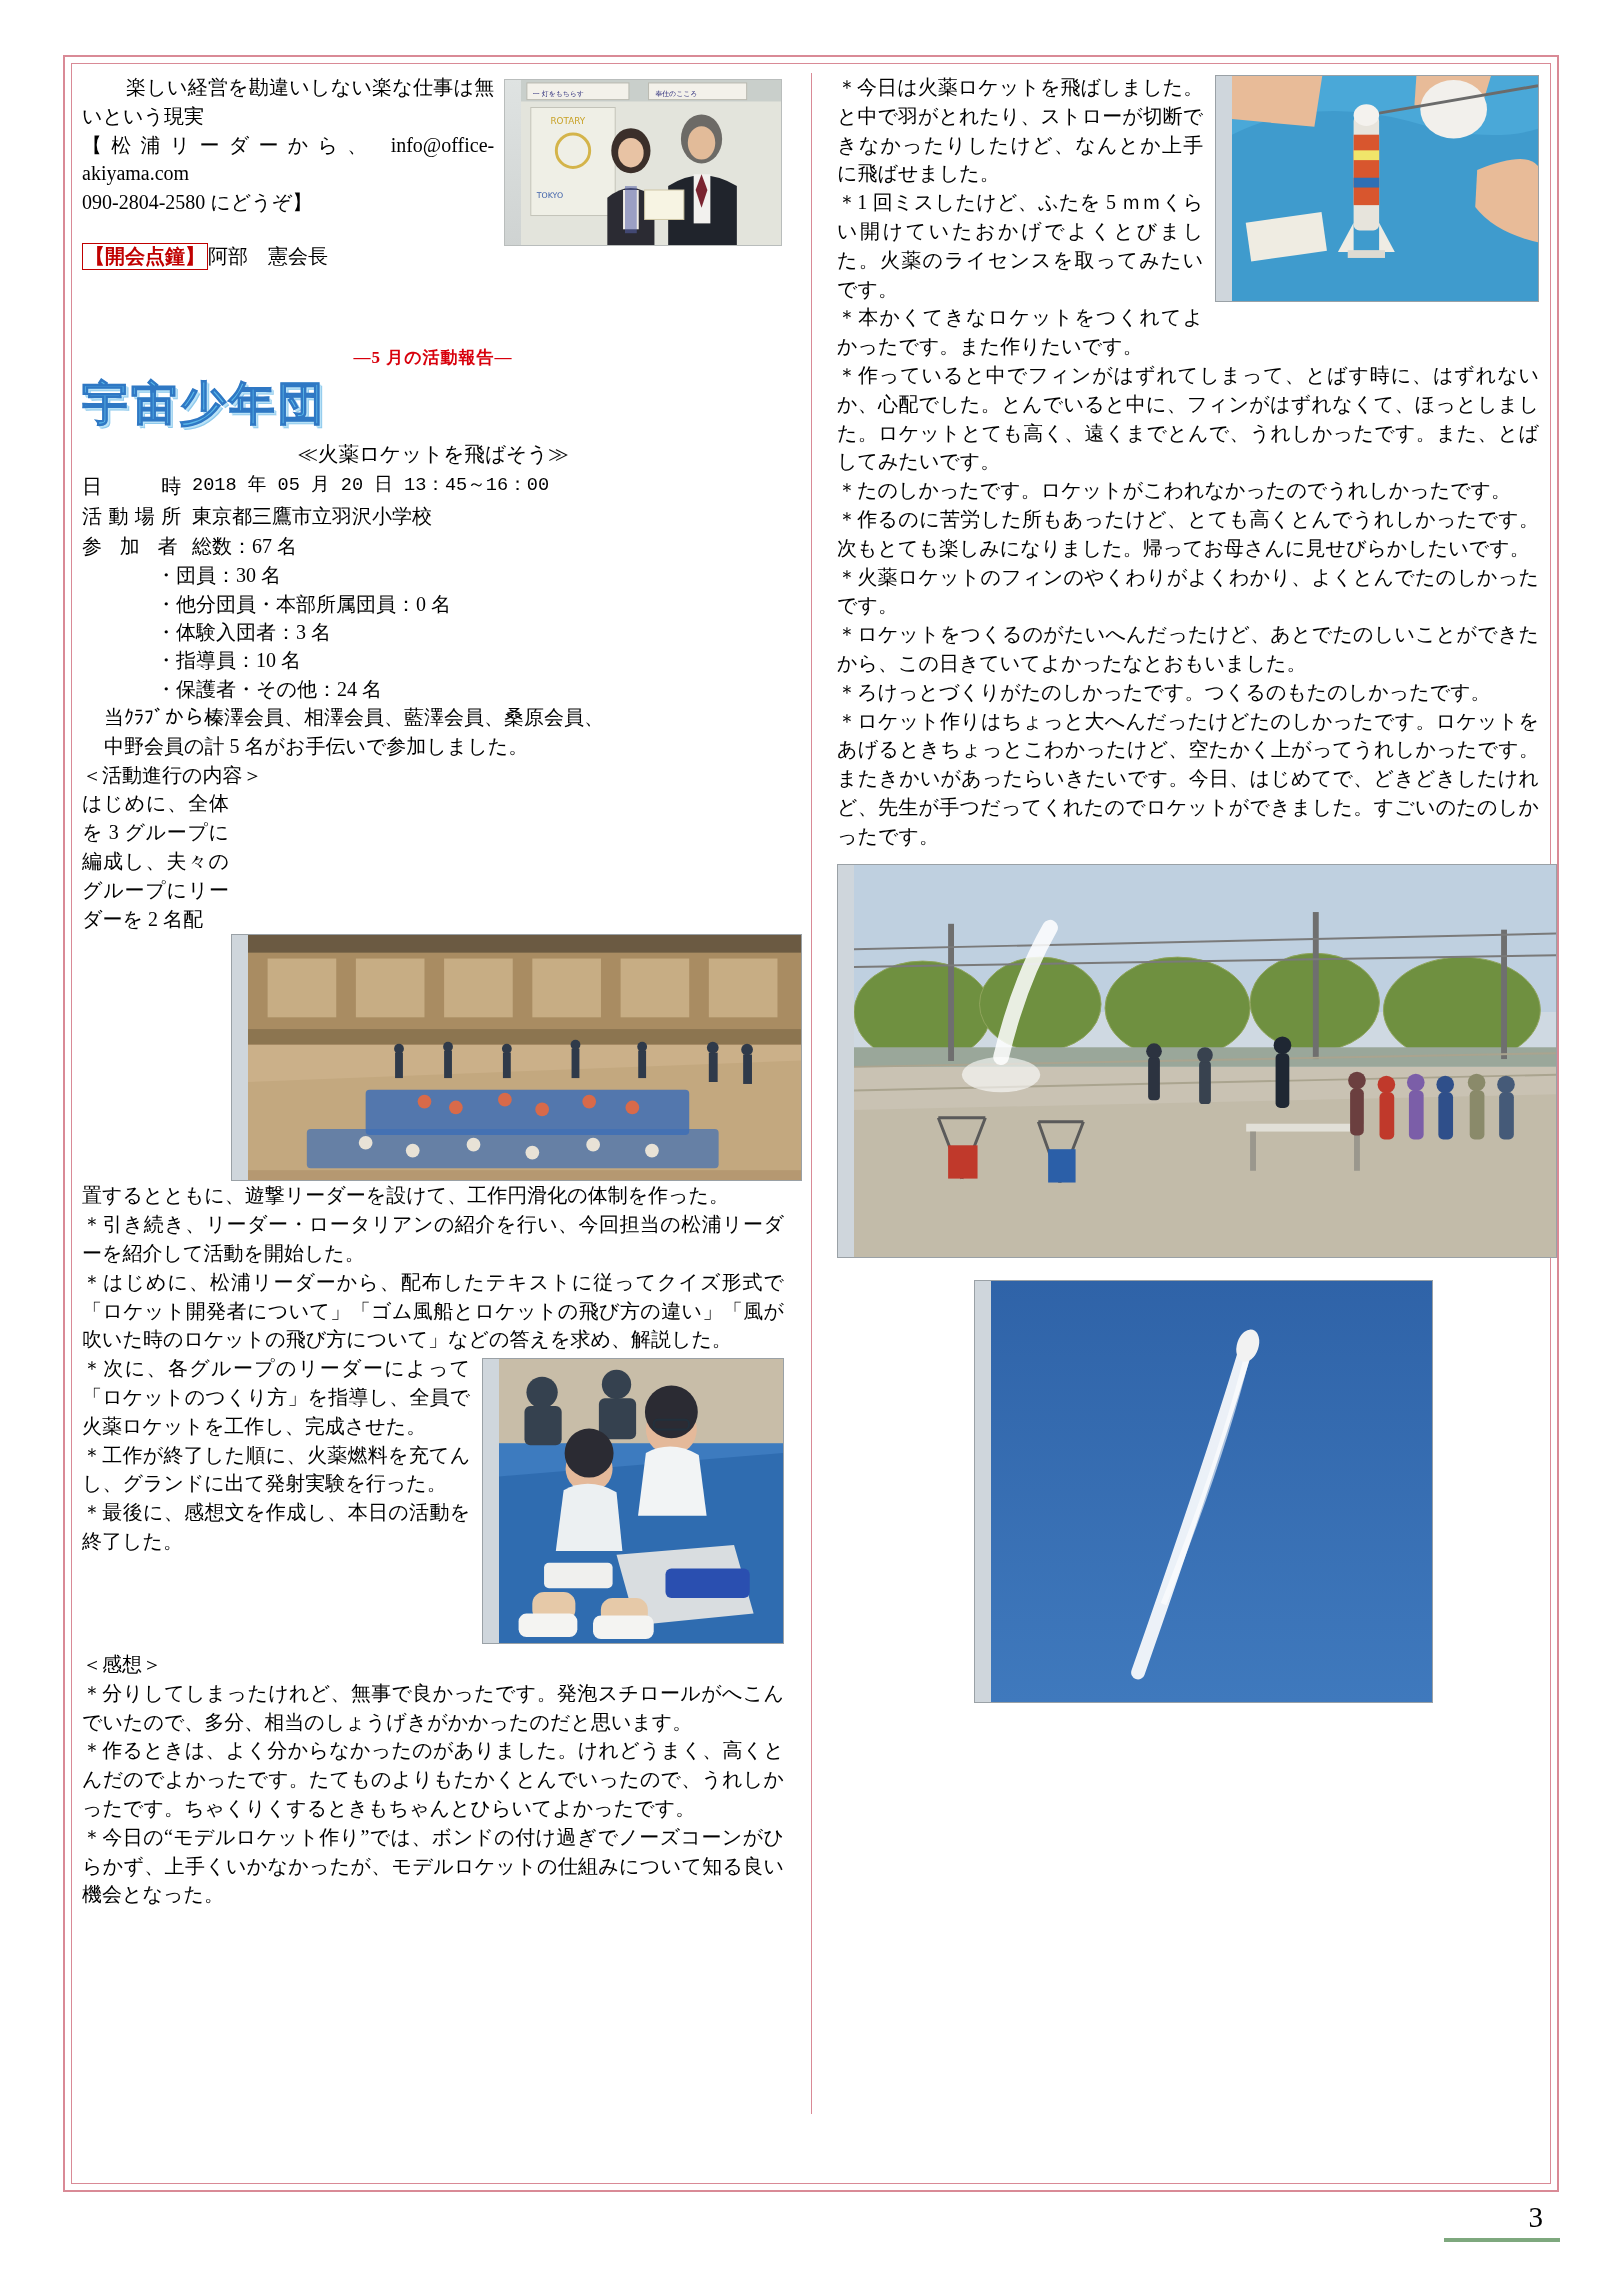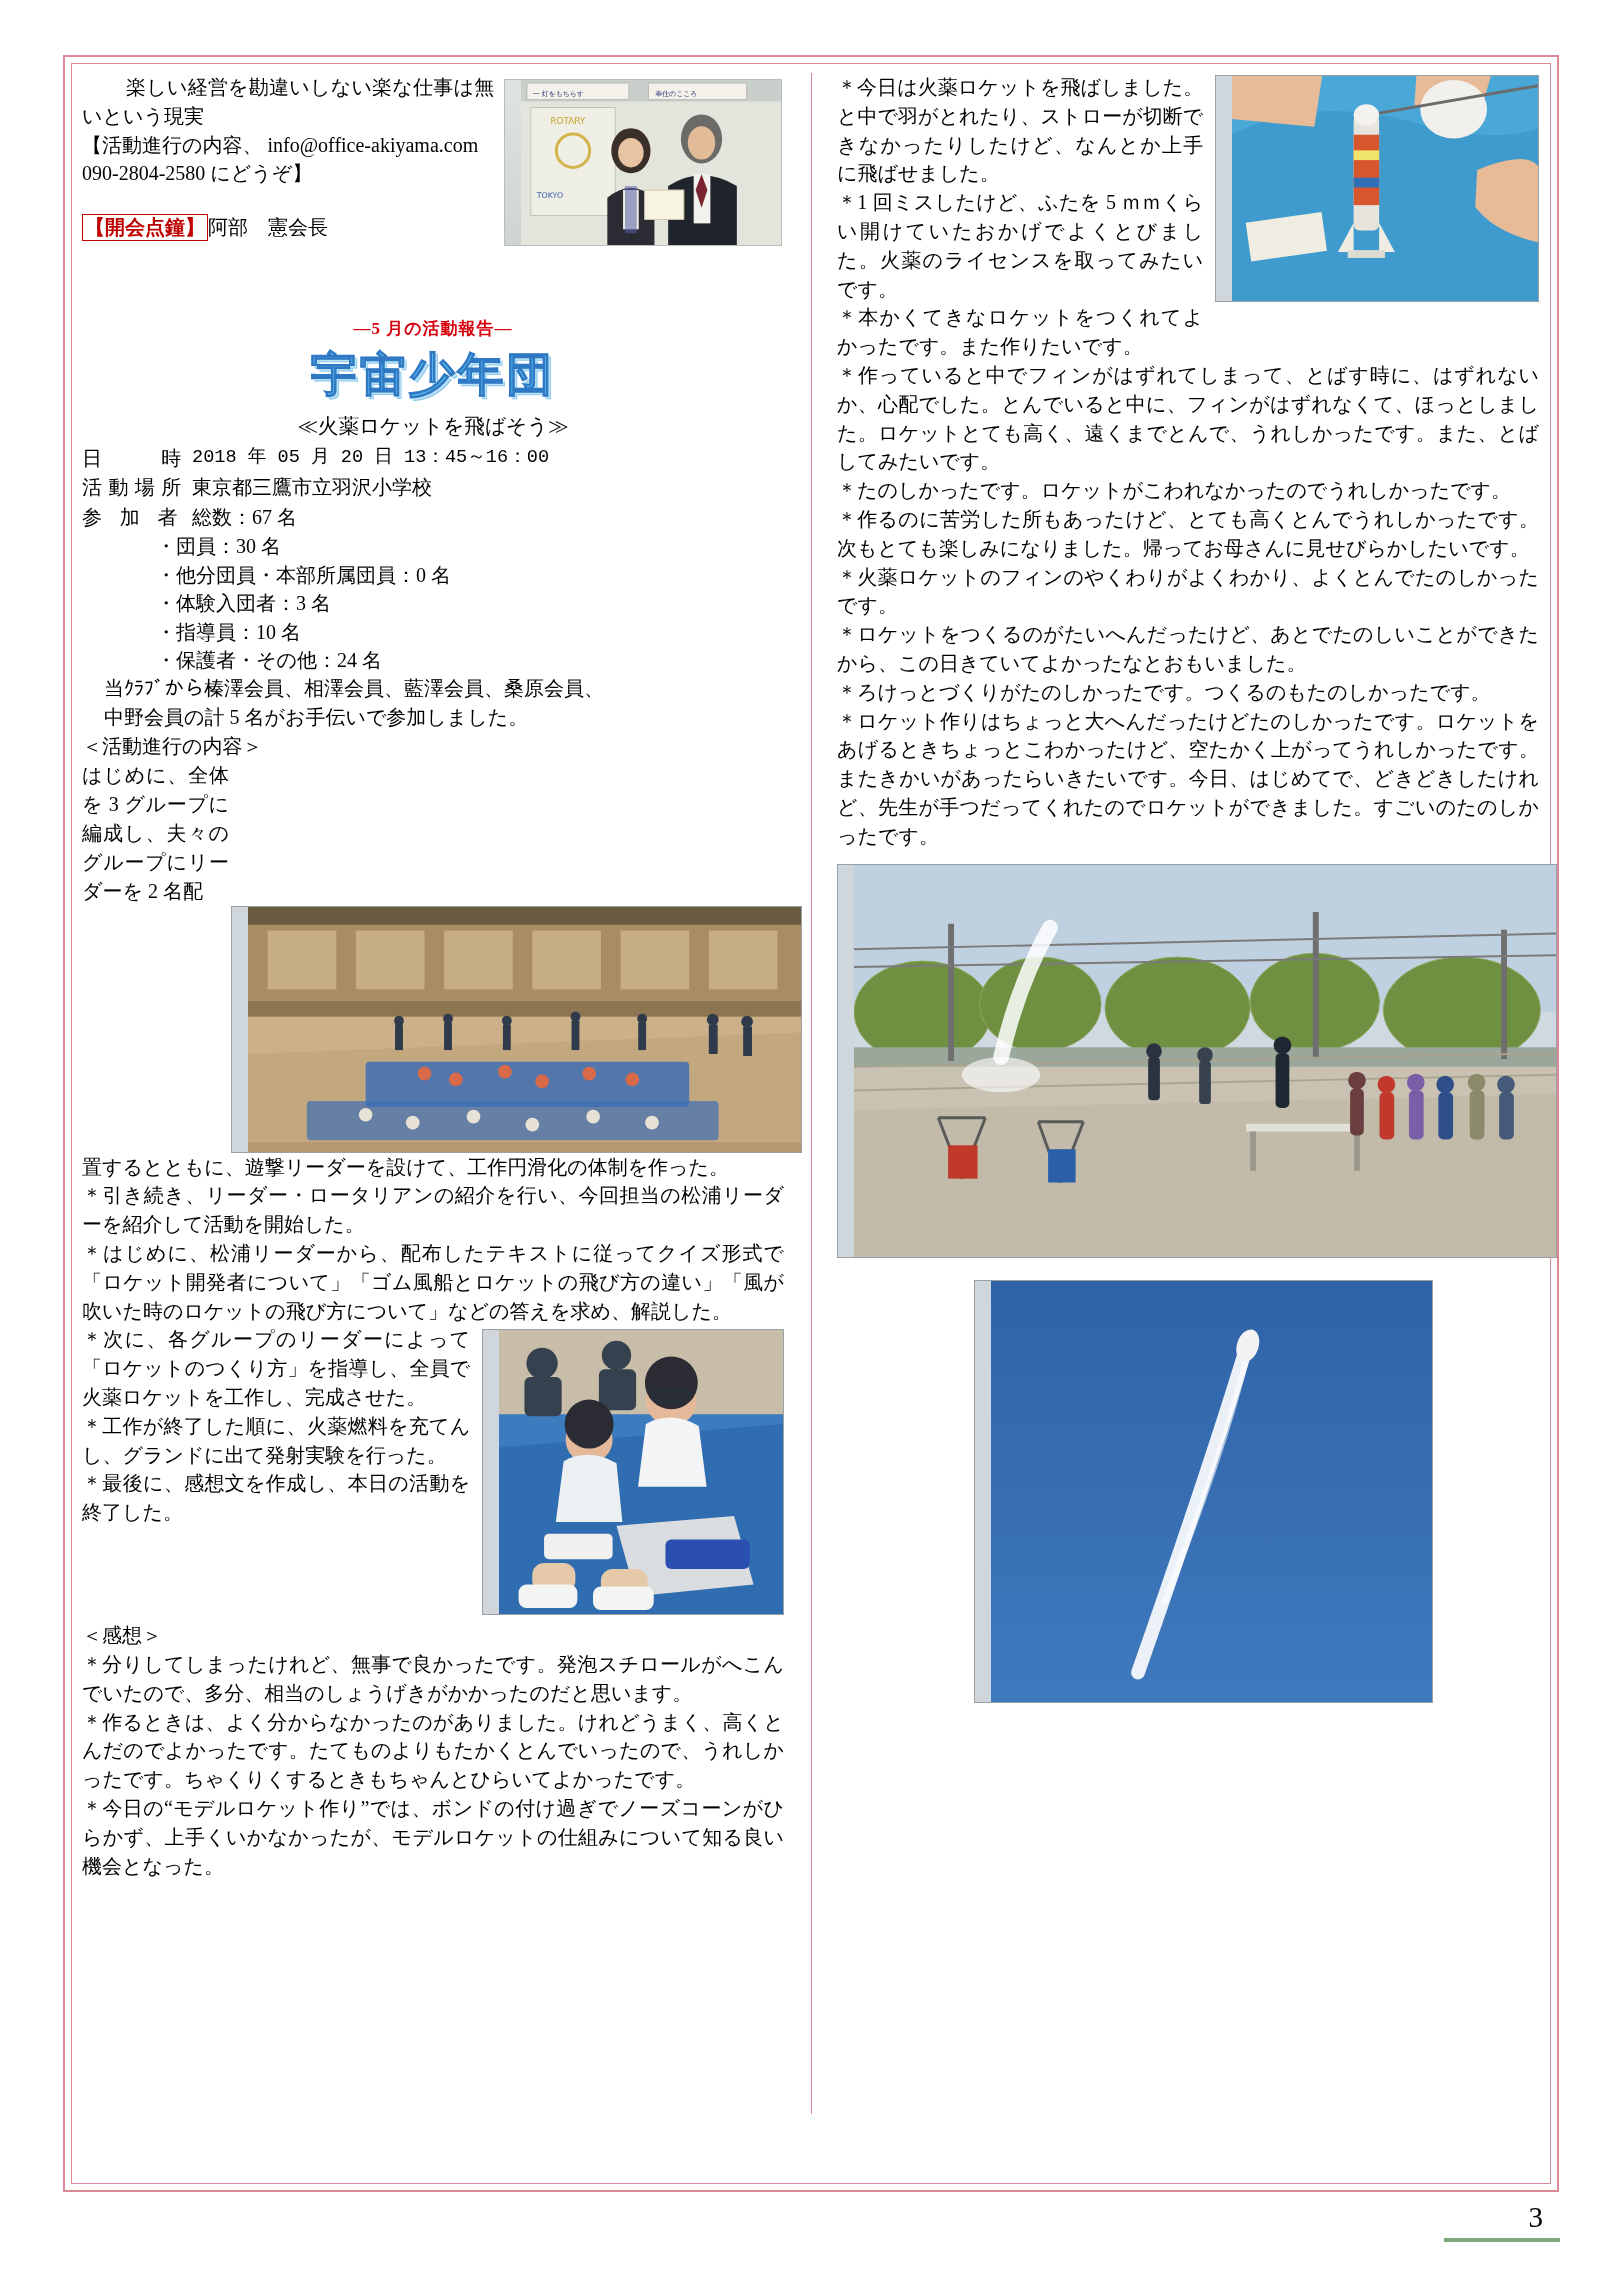--- a/index.html
+++ b/index.html
@@ -58,21 +58,20 @@
   }
   .title-red{
     color:#d8000c;
     font-weight:bold;
     font-size:17px;
     text-align:center;
     letter-spacing:1px;
     margin-top:14px;
   }
   .logo-word{
-    text-align:center;
     font-size:46px;
     font-weight:bold;
     letter-spacing:2.9px;
     color:#5bb8e8;
     -webkit-text-stroke:1px #2f78c4;
     text-shadow:2px 2px 0 #b9e2f7, 2.9px 2.9px 0 #8ec9ec;
     font-family:Liberation Sans, sans-serif;
     margin:3.9px 0 5.9px 0;
   }
   .subtitle{
@@ -171,21 +170,21 @@
         <ellipse cx="184" cy="64" rx="14" ry="17" fill="#e2bb99"></ellipse>
         <path d="M150 168 L150 108 Q184 86 220 108 L220 168 Z" fill="#20242c"></path>
         <rect x="176" y="96" width="17" height="50" fill="#f2f1ee"></rect>
         <path d="M184 96 L178 112 L184 130 L190 112 Z" fill="#7a2430"></path>
 
         <rect x="126" y="112" width="40" height="30" fill="#f7f4e3" stroke="#cfc7a6"></rect>
       </svg>
     </div>
 
     <p class="txt indent2">楽しい経営を勘違いしない楽な仕事は無いという現実</p>
-    <p class="txt">【活動進行の内容、 info@office-akiyama.com</p>
+    <p class="txt">【松浦リーダーから、 info@office-akiyama.com</p>
     <p class="txt">090-2804-2580 にどうぞ】</p>
     <p class="txt" style="margin-top:3.9px;">
       <span class="pink-box">【開会点鐘】</span><span>阿部　憲会長</span>
     </p>
 
     <div style="height:61px;"></div>
     <div class="clear"></div>
 
     <div class="title-red">―5 月の活動報告―</div>
     <div class="logo-word">宇宙少年団</div>

